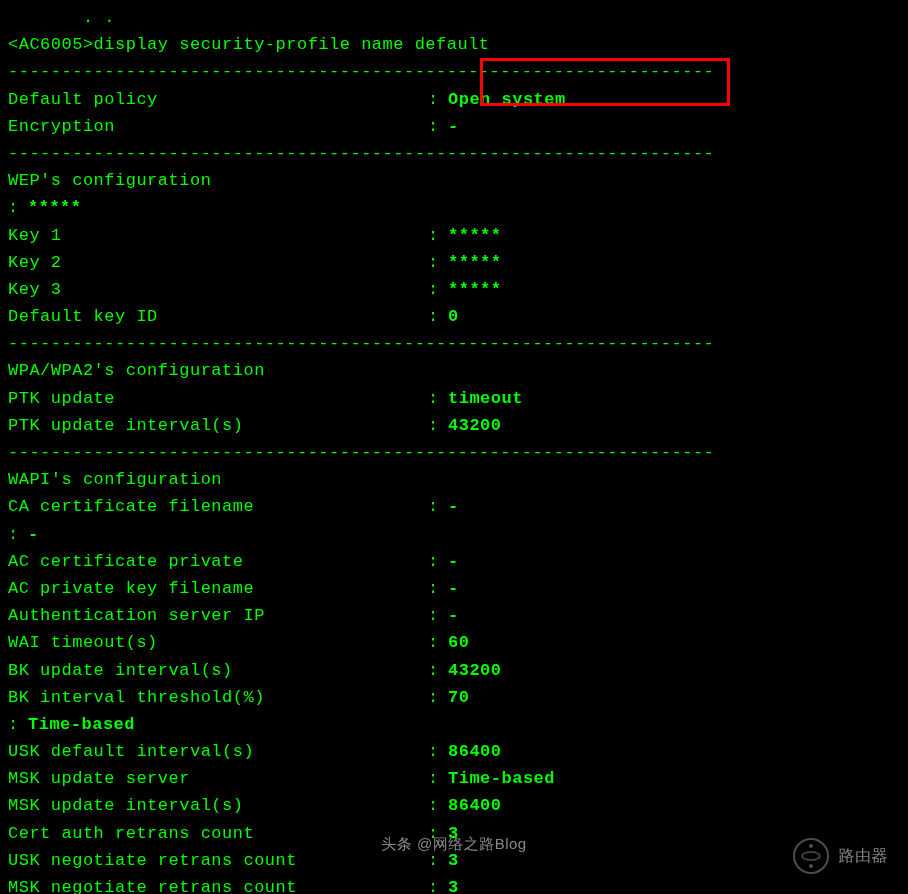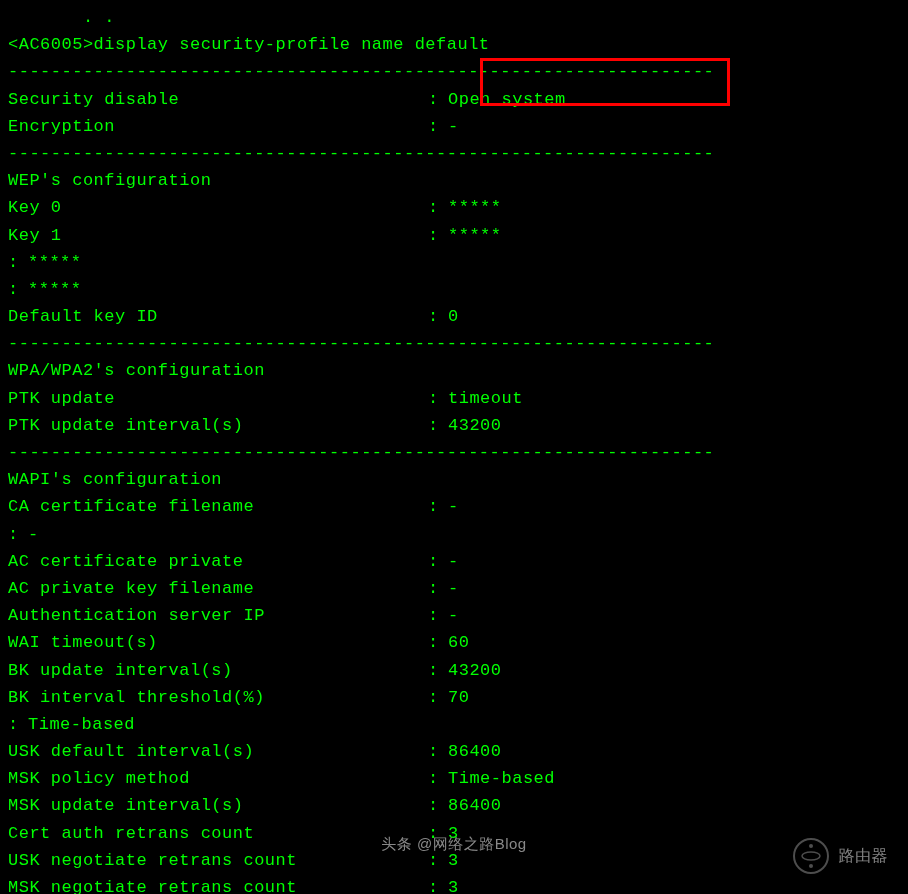--- a/index.html
+++ b/index.html
@@ -27,20 +27,21 @@
     .label {
       display: inline-block;
       width: 420px;
     }
     .colon {
       display: inline-block;
       width: 20px;
     }
     .value {
       display: inline-block;
+      font-weight: bold;
     }
     .divider {
       white-space: pre;
       overflow: hidden;
       width: 100%;
     }
     .highlight-box {
       position: absolute;
       border: 3px solid #ff0000;
       top: 58px;
@@ -106,48 +107,49 @@
     }
   </style>
 </head>
 <body>
 
 <div class="line">       . .</div>
 <div class="line">&lt;AC6005&gt;display security-profile name default</div>
 <div class="divider">------------------------------------------------------------------</div>
 
 <div class="line">
-  <span class="label">Security disable</span>
+  <span class="label">Default policy</span>
   <span class="colon">:</span>
   <span class="value">Open system</span>
 </div>
 <div class="line">
   <span class="label">Encryption</span>
   <span class="colon">:</span>
   <span class="value">-</span>
 </div>
 
 <div class="divider">------------------------------------------------------------------</div>
 
 <div class="line">WEP's configuration</div>
 <div class="line">
-  <span class="label">Key 0</span>
   <span class="colon">:</span>
   <span class="value">*****</span>
 </div>
 <div class="line">
   <span class="label">Key 1</span>
   <span class="colon">:</span>
   <span class="value">*****</span>
 </div>
 <div class="line">
-  <span class="colon">:</span>
-  <span class="value">*****</span>
-</div>
-<div class="line">
+  <span class="label">Key 2</span>
+  <span class="colon">:</span>
+  <span class="value">*****</span>
+</div>
+<div class="line">
+  <span class="label">Key 3</span>
   <span class="colon">:</span>
   <span class="value">*****</span>
 </div>
 <div class="line">
   <span class="label">Default key ID</span>
   <span class="colon">:</span>
   <span class="value">0</span>
 </div>
 
 <div class="divider">------------------------------------------------------------------</div>
@@ -209,21 +211,21 @@
 <div class="line">
   <span class="colon">:</span>
   <span class="value">Time-based</span>
 </div>
 <div class="line">
   <span class="label">USK default interval(s)</span>
   <span class="colon">:</span>
   <span class="value">86400</span>
 </div>
 <div class="line">
-  <span class="label">MSK policy method</span>
+  <span class="label">MSK update server</span>
   <span class="colon">:</span>
   <span class="value">Time-based</span>
 </div>
 <div class="line">
   <span class="label">MSK update interval(s)</span>
   <span class="colon">:</span>
   <span class="value">86400</span>
 </div>
 <div class="line">
   <span class="label">Cert auth retrans count</span>

